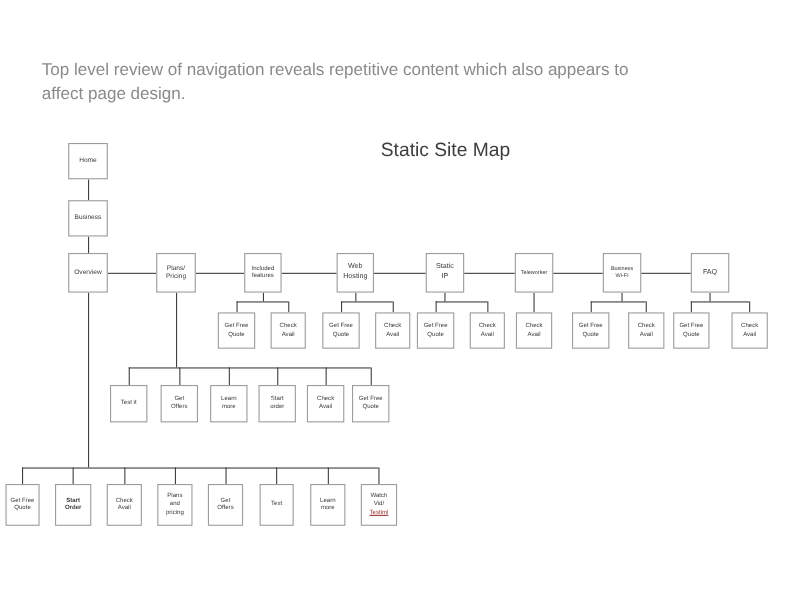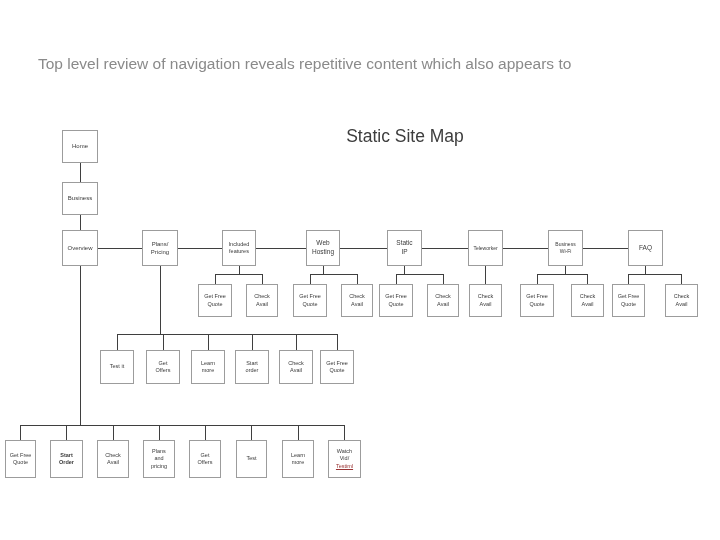--- a/index.html
+++ b/index.html
@@ -31,20 +31,21 @@
   .footer-line { position: absolute; left: 8px; top: 511px; width: 704px; height: 2px;
                  background: #c9c9c9; z-index: 0; }
 </style>
 </head>
 <body>
 
 <div class="slide">
 
   <div class="heading">
     <div>Top level review of navigation reveals repetitive content which also appears to</div>
+    <div>affect page design.</div>
   </div>
 
   <div class="title">Static Site Map</div>
 
   <div class="vl" style="left:80px;top:163px;height:19px"></div>
   <div class="vl" style="left:80px;top:215px;height:16px"></div>
   <div class="hl" style="left:98px;top:248px;width:532px"></div>
   <div class="vl" style="left:80px;top:266px;height:159px"></div>
   <div class="vl" style="left:160px;top:266px;height:68px"></div>
   <div class="vl" style="left:239px;top:266px;height:8px"></div>

